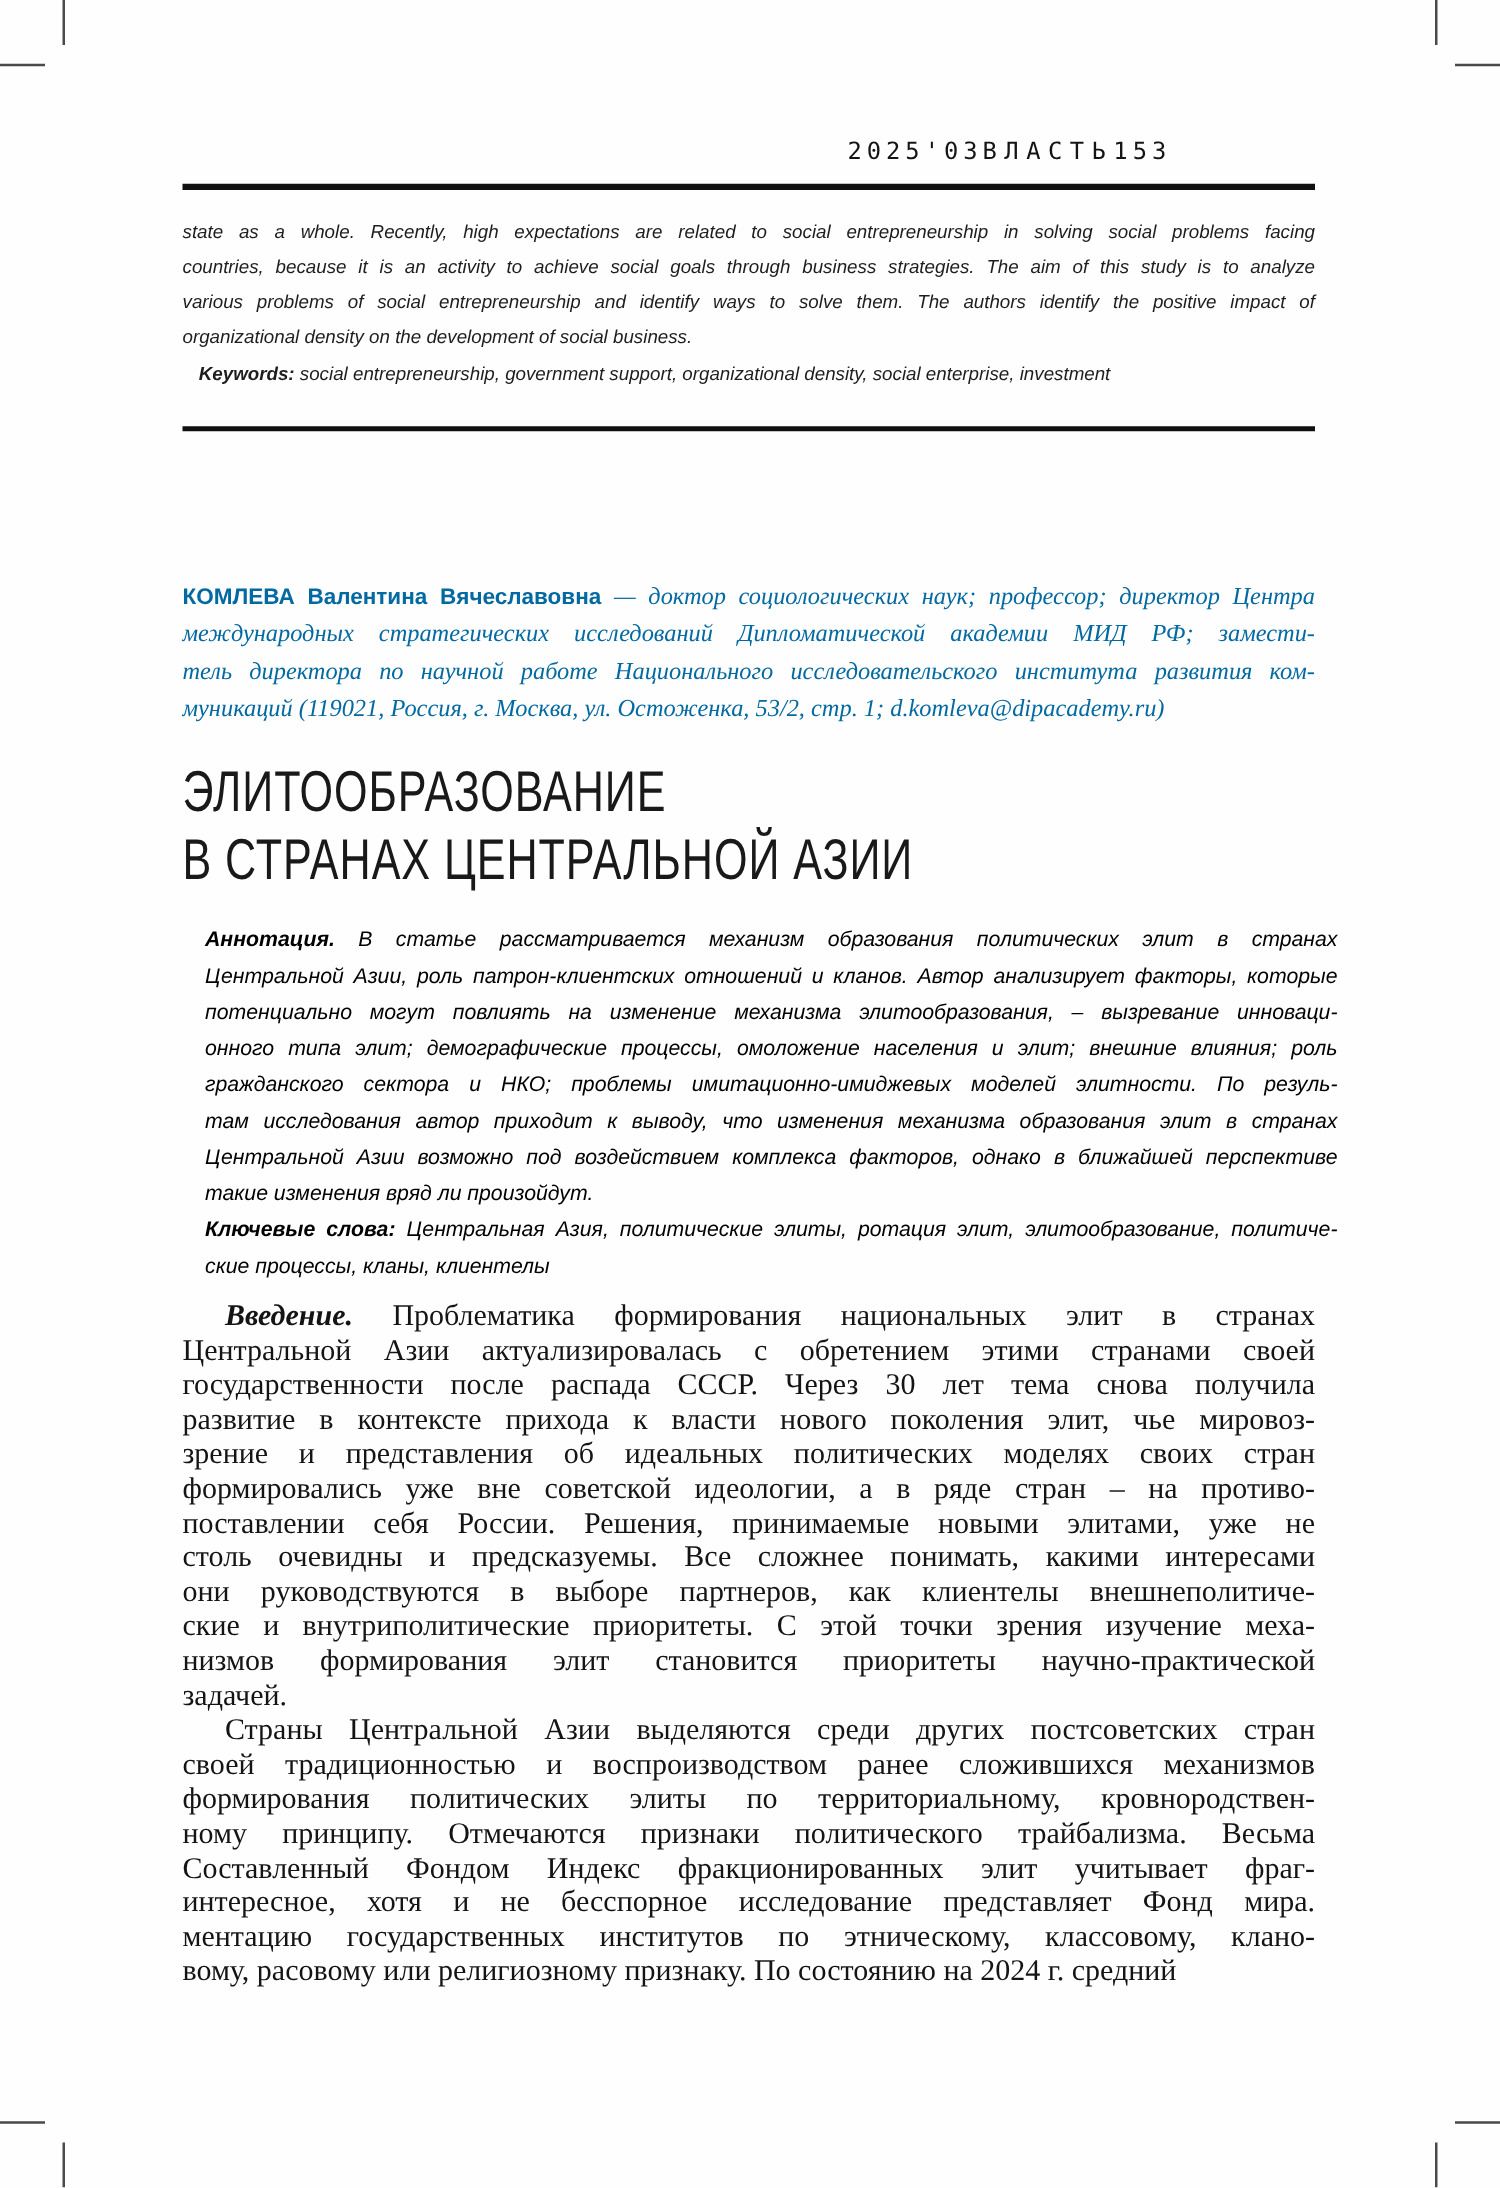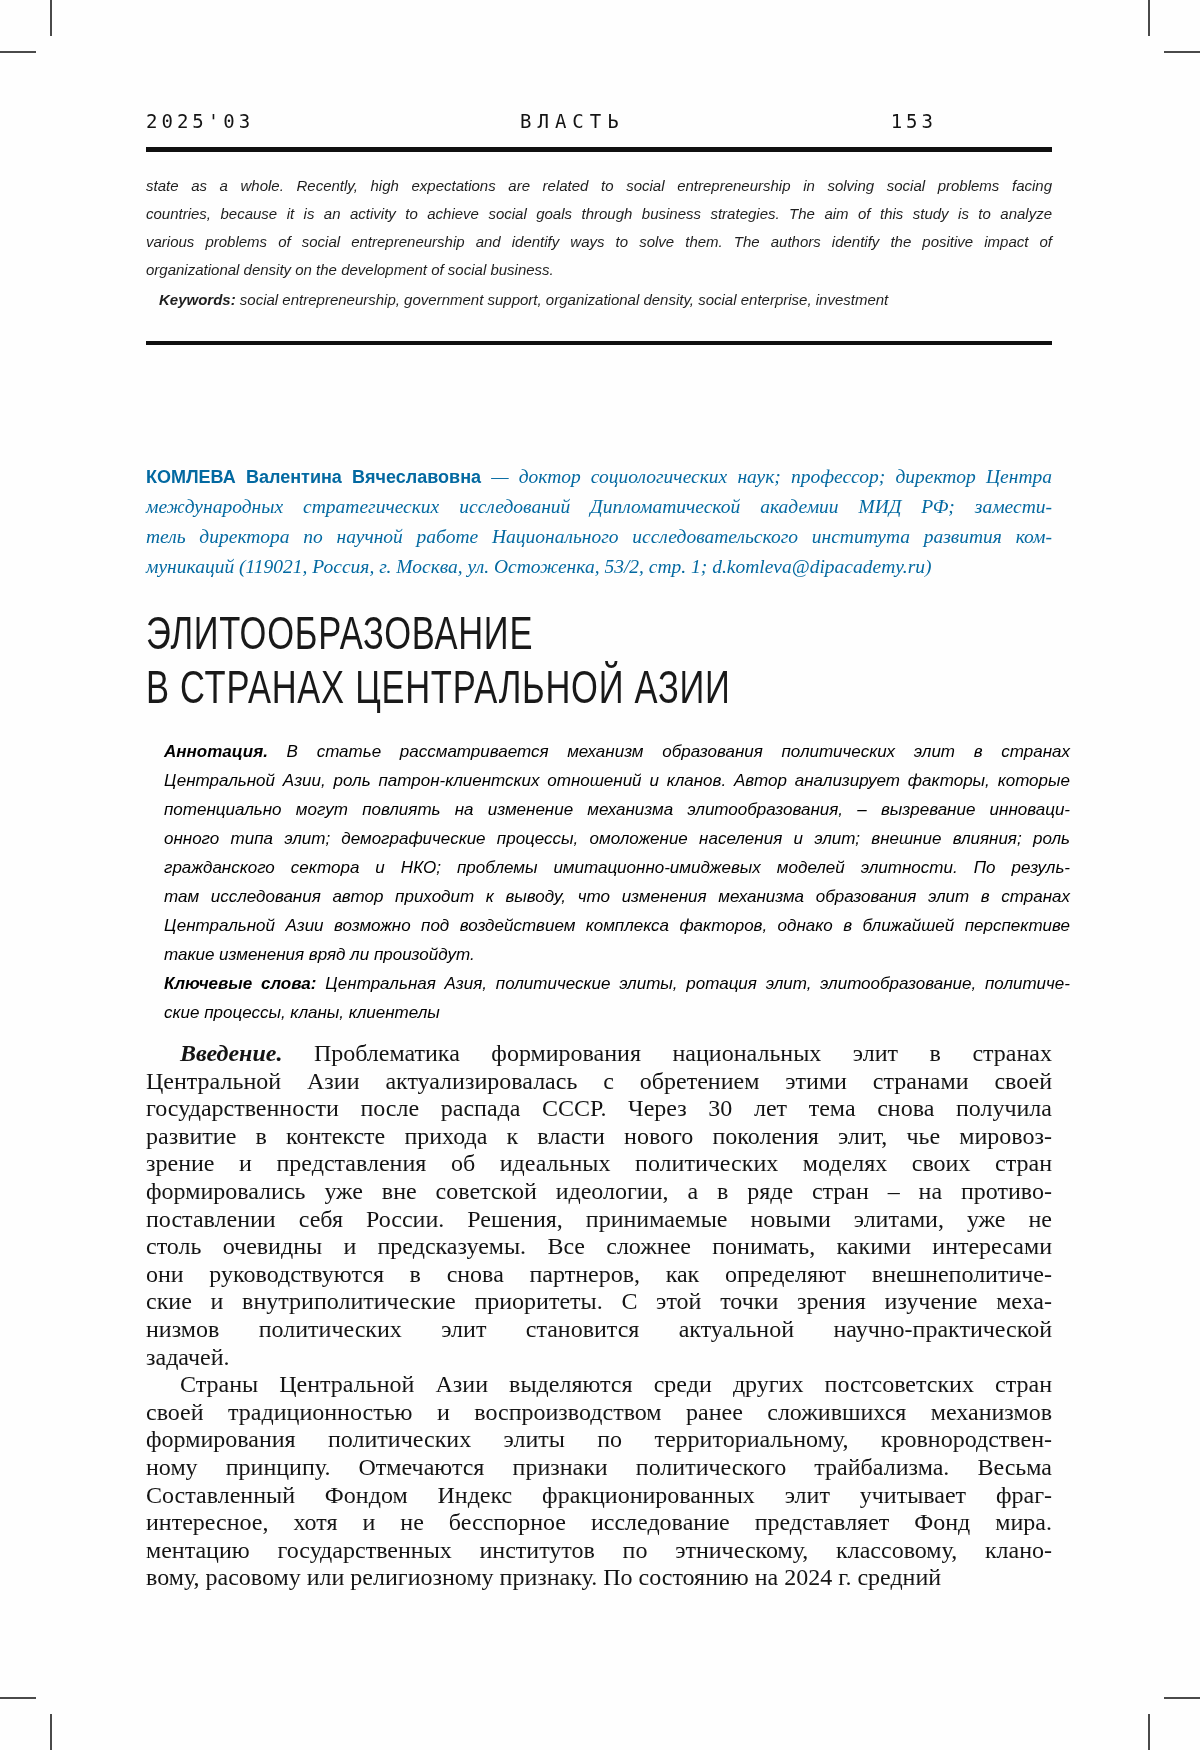--- a/index.html
+++ b/index.html
@@ -5,21 +5,21 @@
   html,body{margin:0;padding:0;}
   body{background:#ffffff;width:1200px;height:1750px;position:relative;
        font-family:"Liberation Serif",serif;color:#1b1b1b;}
   .page{position:absolute;inset:0;background:#fefefe;overflow:hidden;}
 
   
   .crop{position:absolute;background:#4a4a4a;}
 
   
   .hdr{position:absolute;left:146px;top:110px;width:791px;display:flex;
-       justify-content:space-between;align-items:baseline;
+       justify-content:flex-end;align-items:baseline;
        font-family:"DejaVu Sans Mono",monospace;font-size:19px;color:#141414;}
   .hdr .sp4{letter-spacing:4px;}
   .hdr .sp6{letter-spacing:6px;}
   .rule-thick{position:absolute;left:146px;width:906px;background:#101010;}
 
   
   .jline{text-align:justify;text-align-last:justify;white-space:normal;}
   .jline.line-last,.line-last{text-align:justify;text-align-last:left;}
 
   
@@ -131,23 +131,23 @@
       <span class="intro-label">Введение.</span><span> Проблематика формирования национальных элит в странах</span>
     </div>
     <div>
         <div class="jline">Центральной Азии актуализировалась с обретением этими странами своей</div>
         <div class="jline">государственности после распада СССР. Через 30 лет тема снова получила</div>
         <div class="jline">развитие в контексте прихода к власти нового поколения элит, чье мировоз-</div>
         <div class="jline">зрение и представления об идеальных политических моделях своих стран</div>
         <div class="jline">формировались уже вне советской идеологии, а в ряде стран – на противо-</div>
         <div class="jline">поставлении себя России. Решения, принимаемые новыми элитами, уже не</div>
         <div class="jline">столь очевидны и предсказуемы. Все сложнее понимать, какими интересами</div>
-        <div class="jline">они руководствуются в снова партнеров, как определяют внешнеполитиче-</div>
+        <div class="jline">они руководствуются в выборе партнеров, как клиентелы внешнеполитиче-</div>
         <div class="jline">ские и внутриполитические приоритеты. С этой точки зрения изучение меха-</div>
-        <div class="jline">низмов политических элит становится актуальной научно-практической</div>
+        <div class="jline">низмов формирования элит становится приоритеты научно-практической</div>
         <div class="jline line-last">задачей.</div>
       </div>
     <div class="indent-first">
         <div class="jline">Страны Центральной Азии выделяются среди других постсоветских стран</div>
         <div class="jline">своей традиционностью и воспроизводством ранее сложившихся механизмов</div>
         <div class="jline">формирования политических элиты по территориальному, кровнородствен-</div>
         <div class="jline">ному принципу. Отмечаются признаки политического трайбализма. Весьма</div>
         <div class="jline">Составленный Фондом Индекс фракционированных элит учитывает фраг-</div>
         <div class="jline">интересное, хотя и не бесспорное исследование представляет Фонд мира.</div>
         <div class="jline">ментацию государственных институтов по этническому, классовому, клано-</div>

